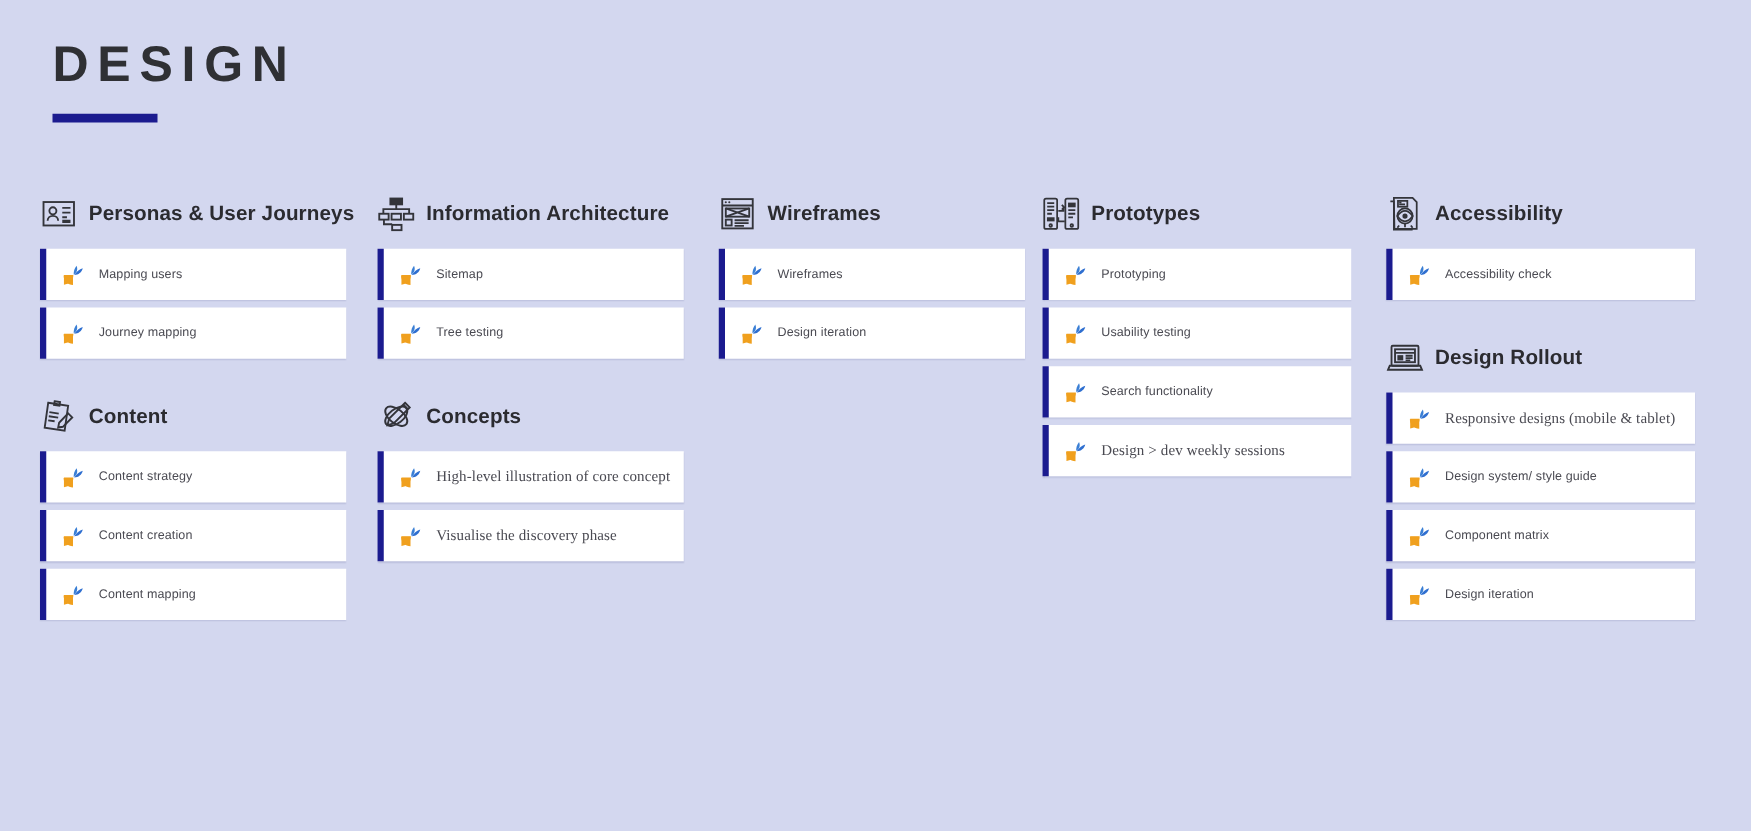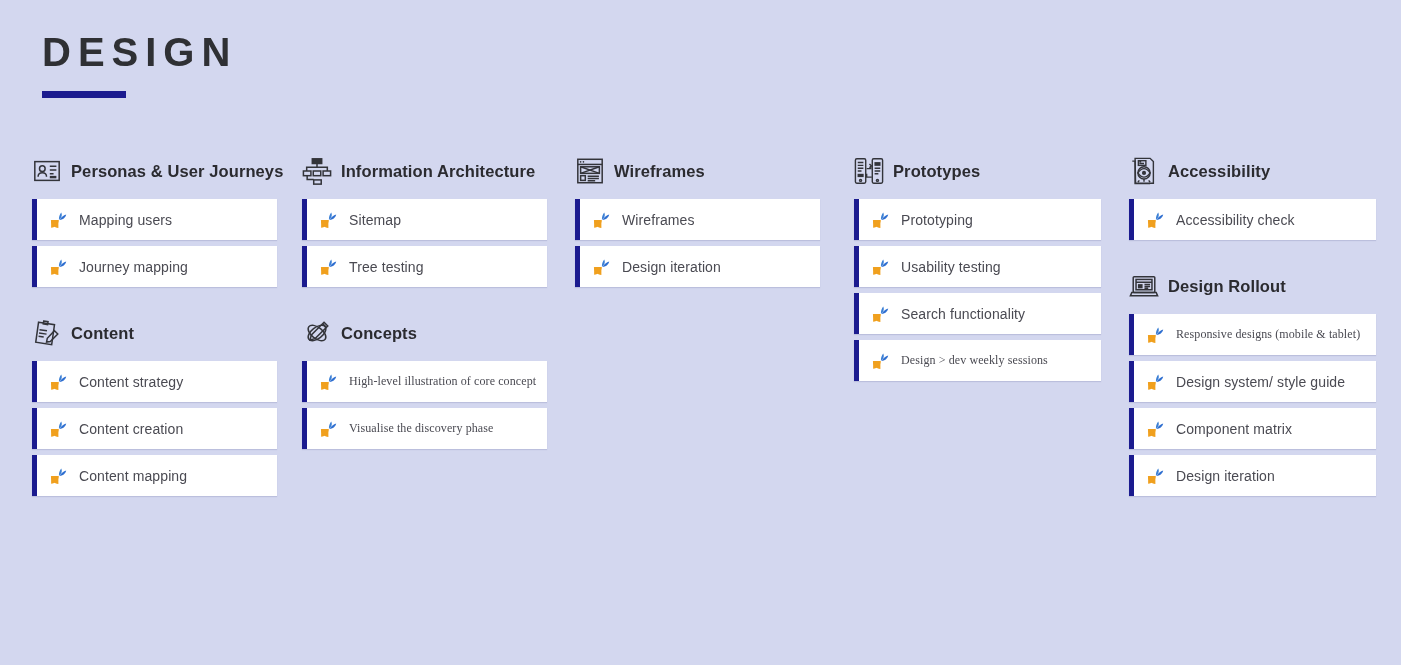--- a/index.html
+++ b/index.html
@@ -45,21 +45,21 @@
     top: 152px;
     width: 1401px;
     display: flex;
   }
   .column {
     flex: 0 0 auto;
   }
   .col-0 { width: 245px; margin-left: 32px; }
   .col-1 { width: 245px; margin-left: 25px; text-align: right; }
   .col-2 { width: 245px; margin-left: 28px; }
-  .col-3 { width: 247px; margin-left: 34px; text-align: right; }
+  .col-3 { width: 247px; margin-left: 14px; text-align: right; }
   .col-4 { width: 247px; margin-left: 28px; }
 
   
   .group-header {
     display: flex;
     align-items: center;
     height: 38px;
     margin-bottom: 9px;
   }
   .group-header.spaced { margin-top: 27px; }
@@ -91,21 +91,21 @@
   }
   .card-icon {
     width: 18px;
     height: 18px;
     flex: 0 0 18px;
     margin-left: 13px;
     margin-right: 11px;
     display: block;
   }
   .card-label {
-    font-size: 14px;
+    font-size: 10px;
     color: #4a4a52;
     white-space: nowrap;
     letter-spacing: 0.1px;
   }
   .card.small .card-label { font-size: 12px; font-family: Liberation Serif, serif; }
 </style>
 </head>
 <body>
 
 <div id="page-header">

